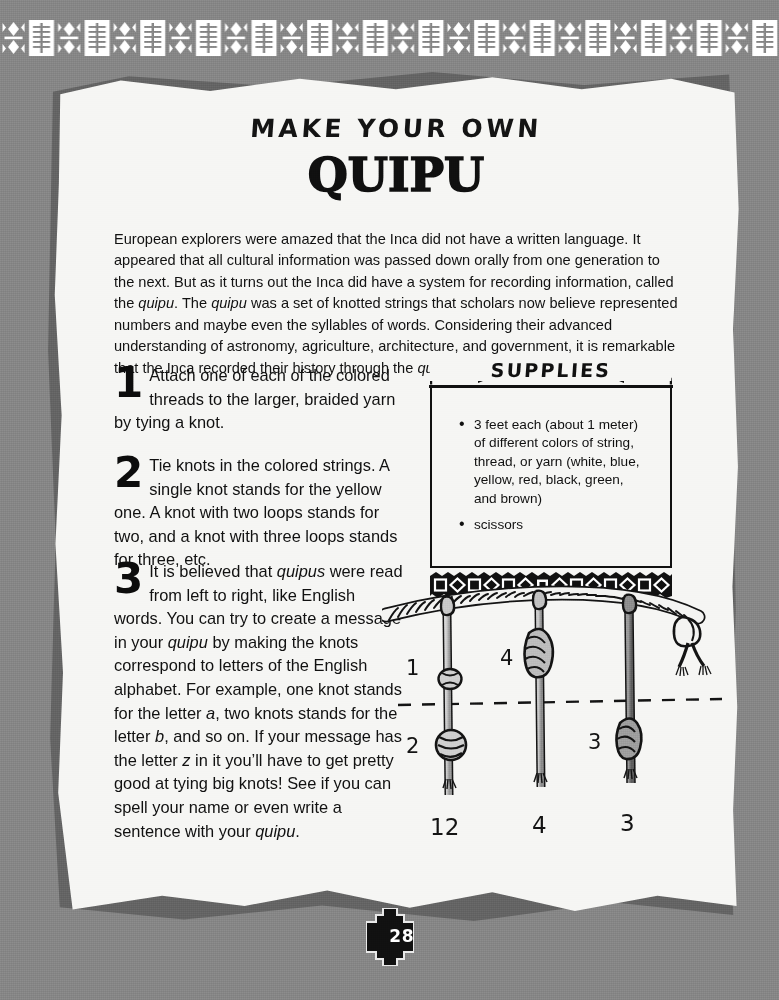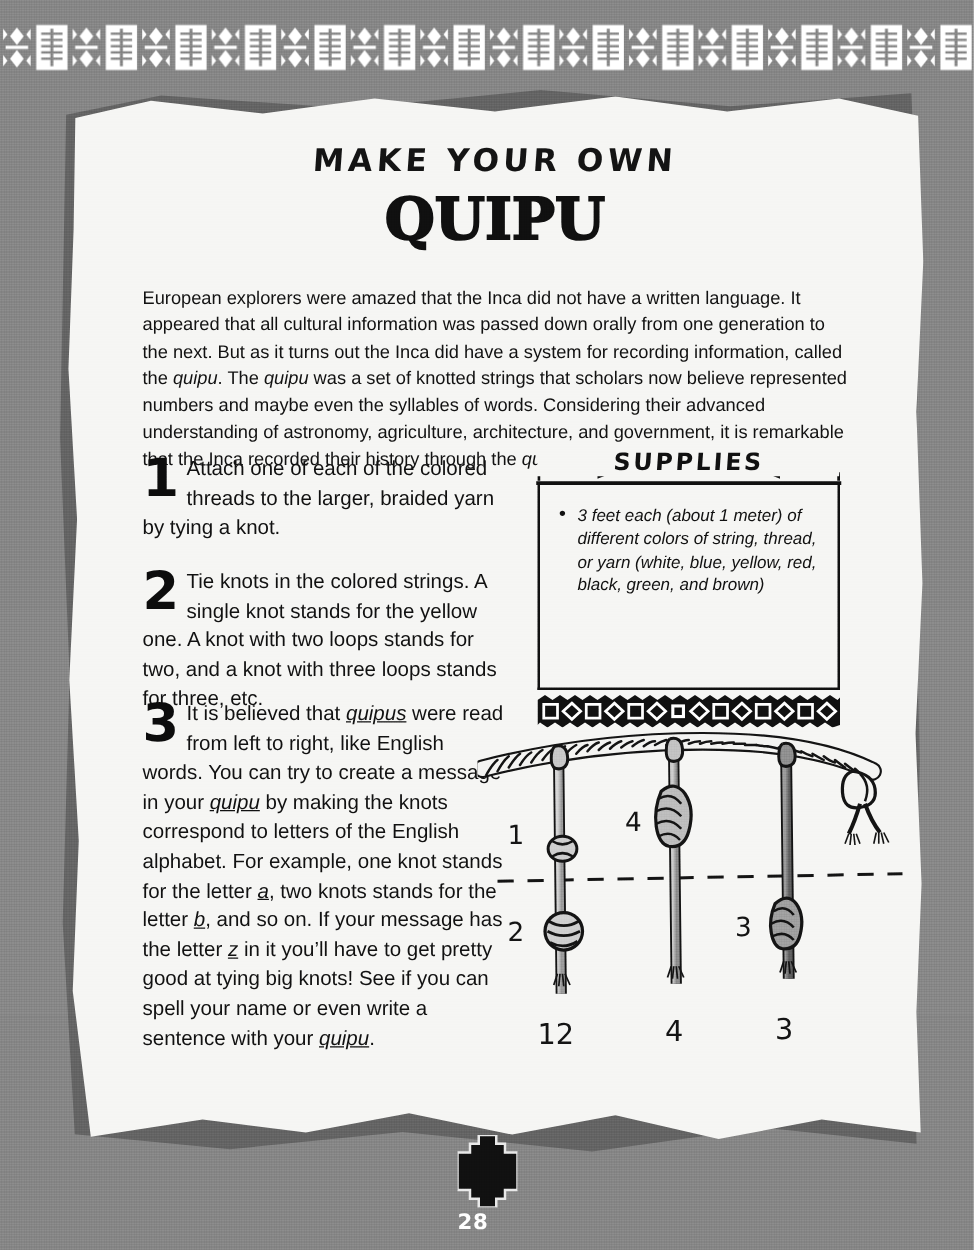--- a/index.html
+++ b/index.html
@@ -75,21 +75,21 @@
   .step{
     position:absolute;
     font-size:16.4px;line-height:23.6px;color:#111;
   }
   .step .num{
     float:left;
     font-family:"DejaVu Sans", sans-serif;
     font-size:42px;font-weight:700;line-height:36px;
     margin:1px 6px 0 0;color:#0c0c0c;
   }
-  .step em{font-style:italic;text-decoration:underline;}
+  .step em{font-style:italic;}
   #step-1{left:62px;top:292px;width:288px;}
   #step-2{left:62px;top:382px;width:288px;}
   #step-3{left:62px;top:488px;width:290px;}
 
   
   #supplies{
     position:absolute;left:378px;top:290px;width:242px;
   }
   #sup-title-row{
     position:relative;height:26px;
@@ -110,21 +110,21 @@
   #sup-body{
     border:2.6px solid #111;border-top:none;
     padding:12px 6px 16px 4px;
     min-height:134px;
     position:relative;
   }
   #sup-body:before{
     content:"";position:absolute;left:-2.6px;right:-2.6px;top:-2.6px;height:2.6px;
     background:#111;
   }
-  #sup-list{margin:4px;padding:0 4px 0 22px;list-style:none;font-style:italic;}
+  #sup-list{margin:16px;padding:0 4px 0 22px;list-style:none;}
   #sup-list li{
     position:relative;
     font-size:13.6px;line-height:18.4px;color:#111;
     margin-bottom:8px;
   }
   #sup-list li:before{
     content:"\2022";position:absolute;left:-15px;top:-1px;font-size:16px;
   }
   #sup-foot{
     height:26px;width:242px;margin-top:4px;
@@ -133,23 +133,23 @@
   
   #quipu-art{
     position:absolute;left:330px;top:505px;width:350px;height:290px;
   }
 
   
   #page-badge{
     position:absolute;left:366px;top:908px;width:48px;height:58px;z-index:40;
   }
   #page-num{
-    position:absolute;left:0;right:0;top:18px;text-align:left;
+    position:absolute;left:0;right:0;top:18px;text-align:right;
     font-family:"DejaVu Sans", sans-serif;
-    font-size:17px;font-weight:700;color:#fff;letter-spacing:.5px;margin-top:42px;
+    font-size:17px;font-weight:700;color:#fff;letter-spacing:.5px;
   }
 </style>
 </head>
 <body>
 
 <svg id="top-border" viewBox="0 0 779 40" preserveAspectRatio="none">
   <defs>
     <pattern id="incaPat" x="0" y="0" width="55.64" height="40" patternUnits="userSpaceOnUse">
 
       <g fill="#ffffff">
@@ -210,20 +210,21 @@
       <svg id="sup-arrow-r" viewBox="0 0 62 12">
         <path d="M61,11.5 L61,6 L12,6" stroke="#111" stroke-width="2.4" fill="none"></path>
         <path d="M4,6 L14,2 L14,10 Z" fill="#111"></path>
       </svg>
       <div id="sup-title">SUPPLIES</div>
     </div>
 
     <div id="sup-body">
       <ul id="sup-list">
         <li>3 feet each (about 1 meter) of different colors of string, thread, or yarn (white, blue, yellow, red, black, green, and brown)</li>
+        <li>scissors</li>
       </ul>
     </div>
 
     <svg id="sup-foot" viewBox="0 0 242 26" preserveAspectRatio="none">
 
       <path d="M0,4 L6,0 L12,4 L18,0 L24,4 L30,0 L36,4 L42,0 L48,4 L54,0 L60,4 L66,0 L72,4 L78,0
                L84,4 L90,0 L96,4 L102,0 L108,4 L114,0 L120,4 L126,0 L132,4 L138,0 L144,4 L150,0
                L156,4 L162,0 L168,4 L174,0 L180,4 L186,0 L192,4 L198,0 L204,4 L210,0 L216,4
                L222,0 L228,4 L234,0 L240,4 L242,2 L242,24 L236,26 L230,22 L224,26 L218,22 L212,26
                L206,22 L200,26 L194,22 L188,26 L182,22 L176,26 L170,22 L164,26 L158,22 L152,26

